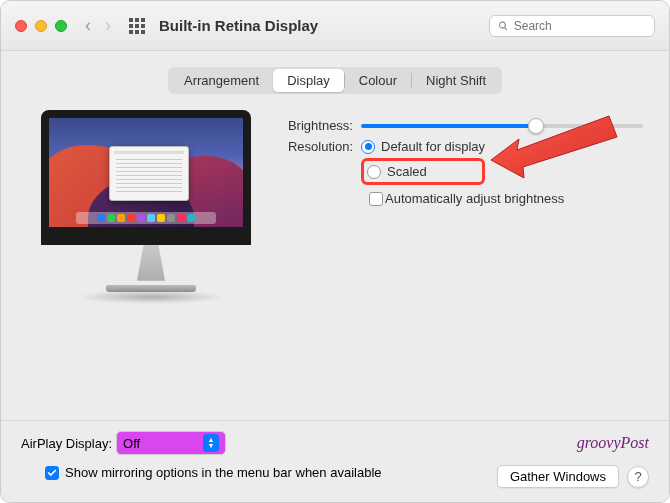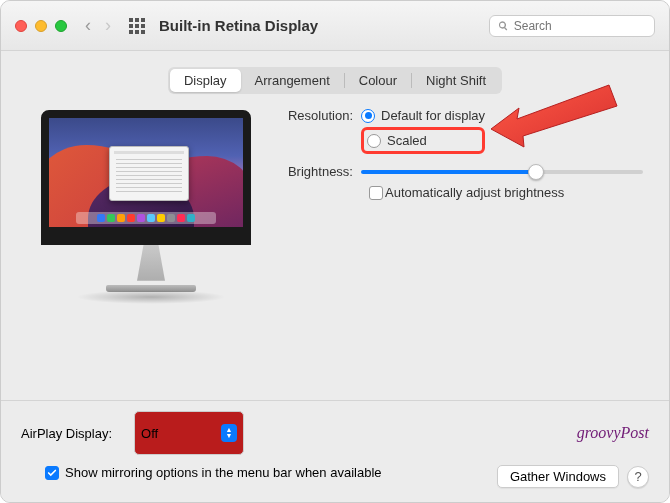--- a/index.html
+++ b/index.html
@@ -54,22 +54,22 @@
   .arrow{position:absolute;left:130px;top:-24px;}
   .slider-wrap{display:flex;align-items:center;flex:1;}
   .slider-track{flex:1;height:4px;border-radius:3px;background:linear-gradient(to right,#0a7aff 0%,#0a7aff 62%,#d0d0d0 62%,#d0d0d0 100%);position:relative;margin-right:6px;}
   .slider-thumb{position:absolute;left:62%;top:50%;transform:translate(-50%,-50%);width:16px;height:16px;border-radius:50%;background:#fff;border:1px solid #bbb;box-shadow:0 1px 2px rgba(0,0,0,0.25);}
   .checkbox{width:14px;height:14px;border:1px solid #999;border-radius:3px;background:#fff;display:inline-flex;align-items:center;justify-content:center;flex-shrink:0;}
   .checkbox.checked{background:#0a7aff;border-color:#0a7aff;}
   .checkbox.checked svg{width:10px;height:10px;}
   .auto-row{margin-left:88px;margin-top:6px;}
 
   .footer{border-top:1px solid #d4d4d4;padding:10px 20px 14px;background:#ececec;}
-  .footer-row{display:flex;align-items:center;gap:22px;font-size:13px;margin-bottom:10px;}
-  .select{appearance:none;border:1px solid #ccc;border-radius:5px;padding:12px 6px;font-size:13px;width:110px;background:#b91c1c;display:flex;align-items:center;justify-content:space-between;}
+  .footer-row{display:flex;align-items:center;gap:4px;font-size:13px;margin-bottom:10px;}
+  .select{appearance:none;border:1px solid #ccc;border-radius:5px;padding:2px 6px;font-size:13px;width:110px;background:#d946ef;display:flex;align-items:center;justify-content:space-between;}
   .select-arrows{width:16px;height:18px;background:#0a7aff;border-radius:4px;display:flex;flex-direction:column;align-items:center;justify-content:center;color:#fff;font-size:7px;line-height:6px;}
   .watermark{margin-left:auto;color:#701a75;font-style:italic;font-family:Georgia,serif;font-size:16px;}
   .footer-row2{display:flex;align-items:flex-start;gap:16px;font-size:13px;margin-left:24px;}
   .btn{background:#fff;border:1px solid #ccc;border-radius:5px;padding:3px 12px;font-size:13px;box-shadow:0 1px 1px rgba(0,0,0,0.05);}
   .help{width:22px;height:22px;border-radius:50%;background:#fff;border:1px solid #ccc;display:flex;align-items:center;justify-content:center;font-size:13px;color:#555;box-shadow:0 1px 1px rgba(0,0,0,0.1);}
 
   .arrow-svg{width:130px;height:70px;}
 </style>
 </head>
 <body>
@@ -100,22 +100,22 @@
     <div class="search">
       <svg viewBox="0 0 16 16">
           <path d="M6.5 1a5.5 5.5 0 014.23 9.02l3.13 3.13-1.41 1.41-3.13-3.13A5.5 5.5 0 116.5 1zm0 2a3.5 3.5 0 100 7 3.5 3.5 0 000-7z"></path>
         </svg>
       <input placeholder="Search" style="">
     </div>
   </div>
 
   <div class="tabbar">
     <div class="segmented">
+      <div class="tab">Arrangement</div>
       <div class="tab selected">Display</div>
-      <div class="tab">Arrangement</div>
       <div class="sep"></div>
       <div class="tab">Colour</div>
       <div class="sep"></div>
       <div class="tab">Night Shift</div>
     </div>
   </div>
 
   <div class="content">
     <div class="monitor-col">
       <div class="monitor">
@@ -143,20 +143,29 @@
           </div>
           <span class="bezel-logo"></span>
         </div>
         <div class="stand"></div>
         <div class="foot"></div>
         <div class="shadow"></div>
       </div>
     </div>
 
     <div class="settings-col">
+      <div class="row" style="margin-top:10px;">
+        <div class="row-label">Brightness:</div>
+        <div class="slider-wrap">
+          <div class="slider-track">
+            <div class="slider-thumb"></div>
+          </div>
+        </div>
+      </div>
+
       <div class="row" style="align-items:flex-start;">
         <div class="row-label">Resolution:</div>
         <div class="radio-group" style="position:relative;">
           <label class="radio">
             <span class="radio-input checked"></span>
             <span>Default for display</span>
           </label>
           <div class="highlight-box">
             <label class="radio">
               <span class="radio-input"></span>
@@ -170,29 +179,20 @@
                     <stop offset="0" stop-color="#ff5a45"></stop>
                     <stop offset="1" stop-color="#d62f2f"></stop>
                   </linearGradient>
                 </defs>
               <polygon points="0,45 28,24 26,35 118,1 126,22 32,52 33,63" fill="url(#ag)" stroke="#b52020" stroke-width="1"></polygon>
             </svg>
           </div>
         </div>
       </div>
 
-      <div class="row" style="margin-top:10px;">
-        <div class="row-label">Brightness:</div>
-        <div class="slider-wrap">
-          <div class="slider-track">
-            <div class="slider-thumb"></div>
-          </div>
-        </div>
-      </div>
-
       <div class="row auto-row">
         <span class="checkbox"></span>
         <span style="margin-left:2px">Automatically adjust brightness</span>
       </div>
     </div>
   </div>
 
   <div class="footer">
     <div class="footer-row">
       <span>AirPlay Display:</span>

